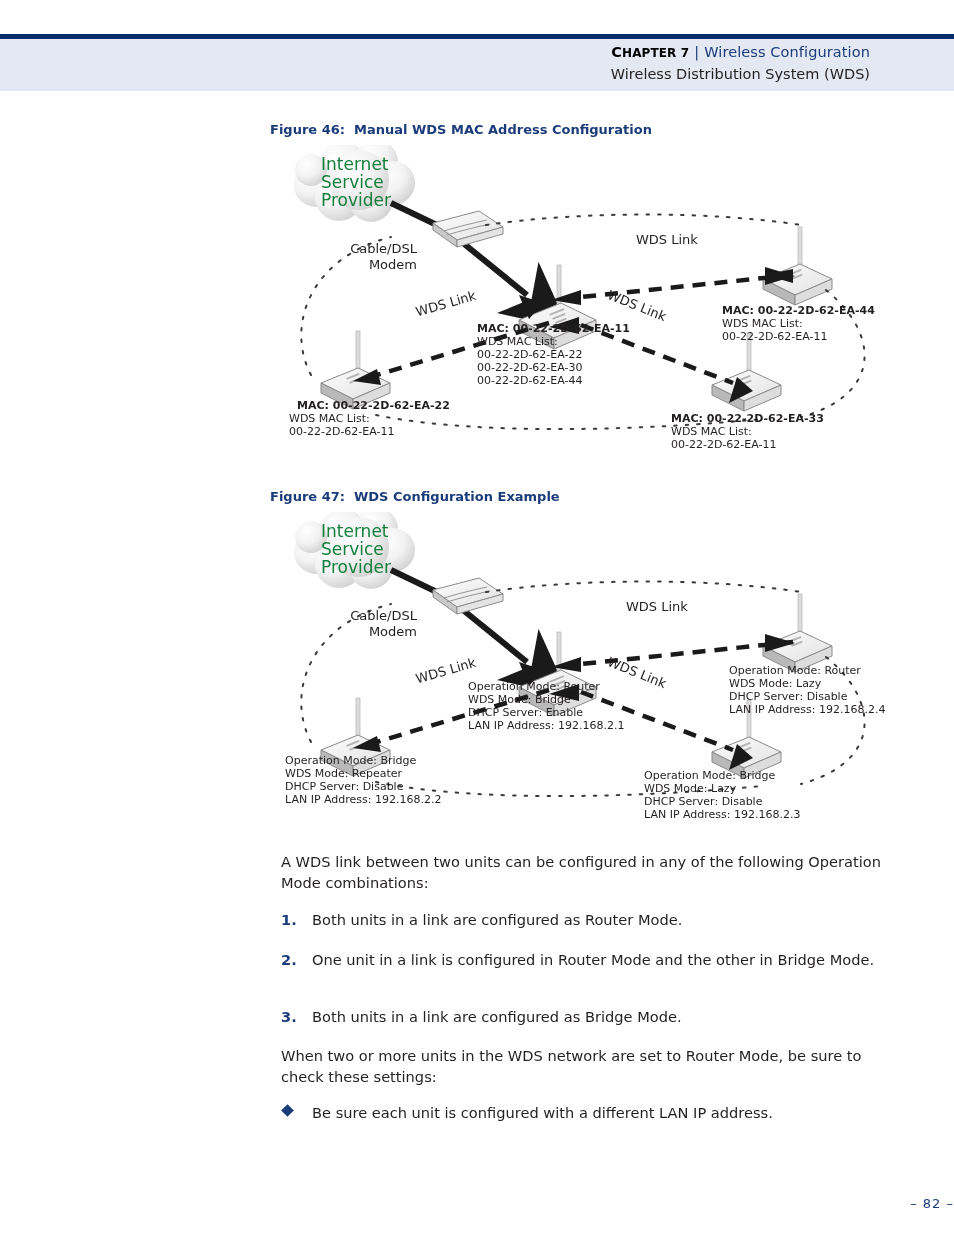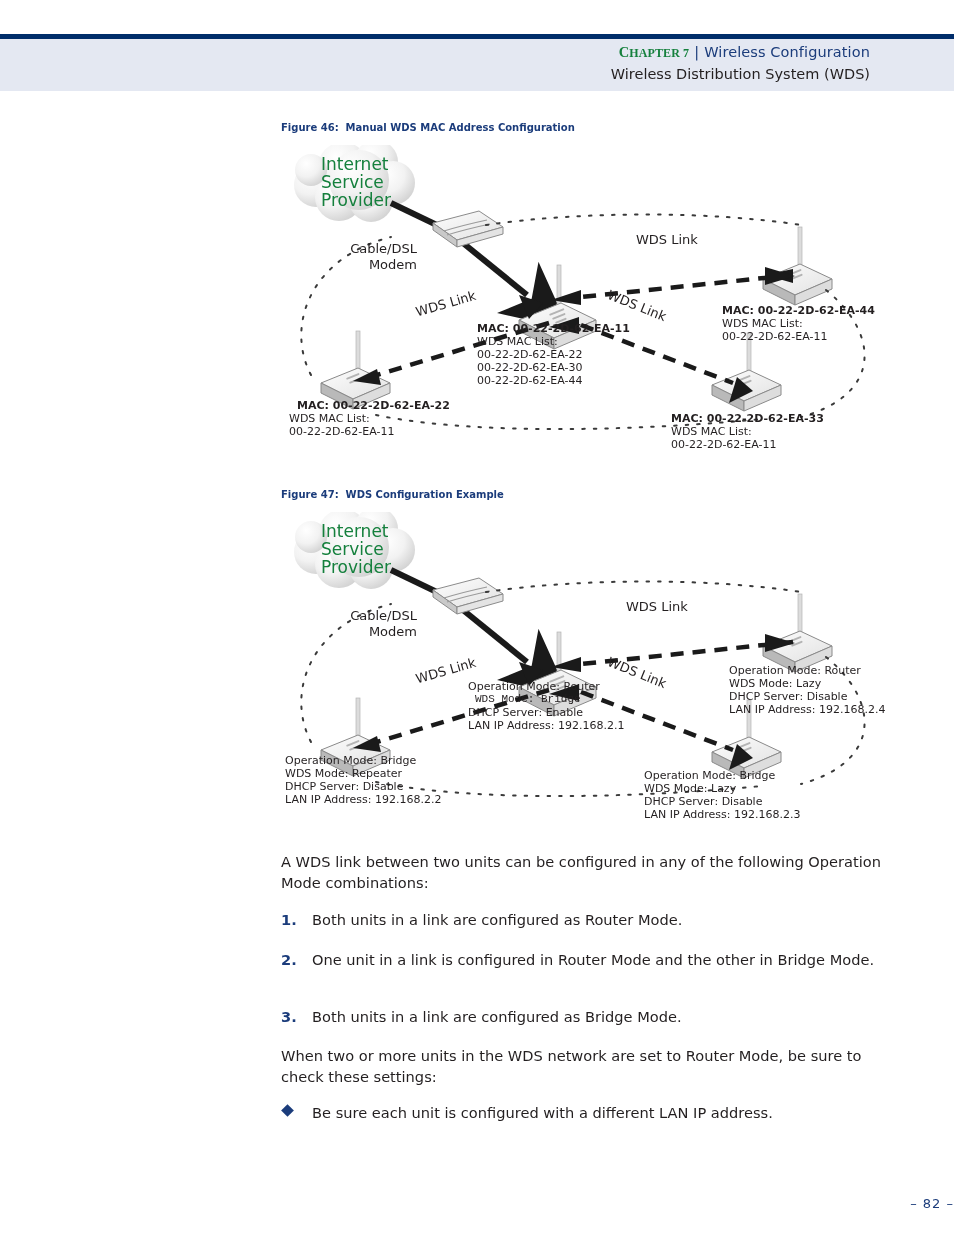--- a/index.html
+++ b/index.html
@@ -30,42 +30,41 @@
     background: #e4e8f2;
   }
   .header-line1 {
     position: absolute;
     right: 84px; top: 44px;
     font-size: 14.5px;
     white-space: nowrap;
     letter-spacing: .1px;
   }
   .chapter-word {
-    color: #15803d;
+    color: #000000;
     font-weight: bold;
-    font-family: Liberation Serif, serif;
   }
   .chapter-word .small {
     font-size: 12px;
   }
   .sep-pipe { color: #1b3c7b; padding: 0 5px; }
   .chapter-title { color: #1b3c7b; }
   .header-line2 {
     position: absolute;
     right: 84px; top: 66px;
     font-size: 14.5px;
     color: #231f20;
     white-space: nowrap;
   }
 
   
   .fig-caption {
     position: absolute;
-    left: 281px;
-    font-size: 10px;
+    left: 270px;
+    font-size: 13px;
     font-weight: bold;
     color: #1b3c7b;
     white-space: pre;
   }
   #fig46-caption { top: 122px; }
   #fig47-caption { top: 489px; }
 
   
   .figure {
     position: absolute;
@@ -420,21 +419,21 @@
 Service
 Provider</div>
   <div class="diag-label" style="left:51px; top:96px; text-align:right; width:85px;">Cable/DSL
 Modem</div>
 
   <div class="wds-link-label" style="left:345px; top:87px;">WDS Link</div>
   <div class="wds-link-label" style="left:133px; top:160px; transform:rotate(-16deg);">WDS Link</div>
   <div class="wds-link-label" style="left:330px; top:142px; transform:rotate(22deg);">WDS Link</div>
 
   <div class="diag-text" style="left:187px; top:168px;">Operation Mode: Router</div>
-  <div class="diag-text" style="left:194px; top:181px;font-family:Liberation Mono, monospace;">WDS Mode: Bridge</div>
+  <div class="diag-text" style="left:187px; top:181px;">WDS Mode: Bridge</div>
   <div class="diag-text" style="left:187px; top:194px;">DHCP Server: Enable</div>
   <div class="diag-text" style="left:187px; top:207px;">LAN IP Address: 192.168.2.1</div>
 
   <div class="diag-text" style="left:448px; top:152px;">Operation Mode: Router</div>
   <div class="diag-text" style="left:448px; top:165px;">WDS Mode: Lazy</div>
   <div class="diag-text" style="left:448px; top:178px;">DHCP Server: Disable</div>
   <div class="diag-text" style="left:448px; top:191px;">LAN IP Address: 192.168.2.4</div>
 
   <div class="diag-text" style="left:4px; top:242px;">Operation Mode: Bridge</div>
   <div class="diag-text" style="left:4px; top:255px;">WDS Mode: Repeater</div>

